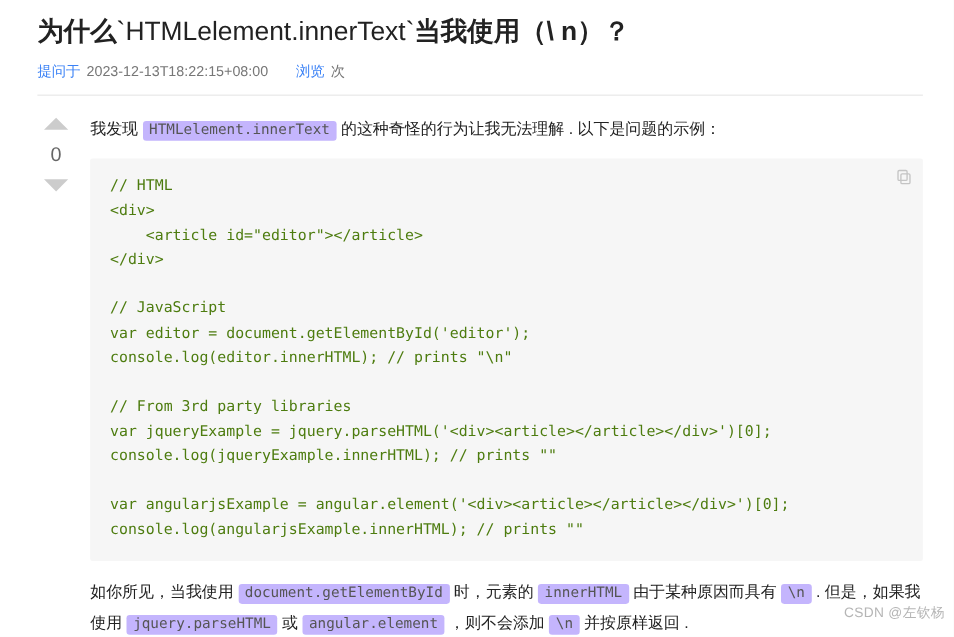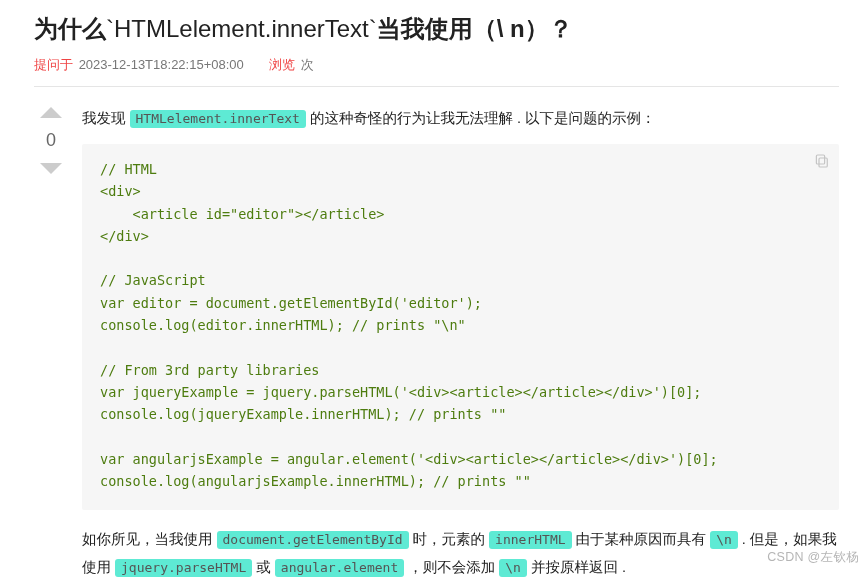--- a/index.html
+++ b/index.html
@@ -24,21 +24,21 @@
   }
   .title code {
     font-family: Liberation Sans, sans-serif;
     font-weight: 400;
   }
   .meta {
     font-size: 13px;
     color: #777;
     margin: 0;
   }
-  .meta .key { color: #ef4444; margin-right: 2px; }
+  .meta .key { color: #3b82f6; margin-right: 2px; }
   .meta .sep { display: inline-block; width: 18px; }
   .hr {
     border: 0;
     border-top: 1px solid #e5e5e5;
     margin: 12px 0 18px 0;
   }
   .body {
     display: flex;
     gap: 14px;
   }
@@ -61,21 +61,21 @@
   .score { font-size: 18px; color: #666; margin: 6px 0; }
   .content {
     flex: 1;
     font-size: 14.5px;
     line-height: 1.9;
     color: #222;
   }
   .content p { margin: 0 0 12px 0; }
   .inline-code {
     font-family: ui-monospace, SFMono-Regular, Menlo, Consolas, monospace;
-    background: #5eead4;
+    background: #c4b5fd;
     padding: 1px 6px 2px 6px;
     border-radius: 3px;
     font-size: 13px;
     color: #555;
   }
   .codeblock {
     position: relative;
     background: #f6f6f6;
     padding: 14px 18px 18px 18px;
     margin: 6px 0 16px 0;

